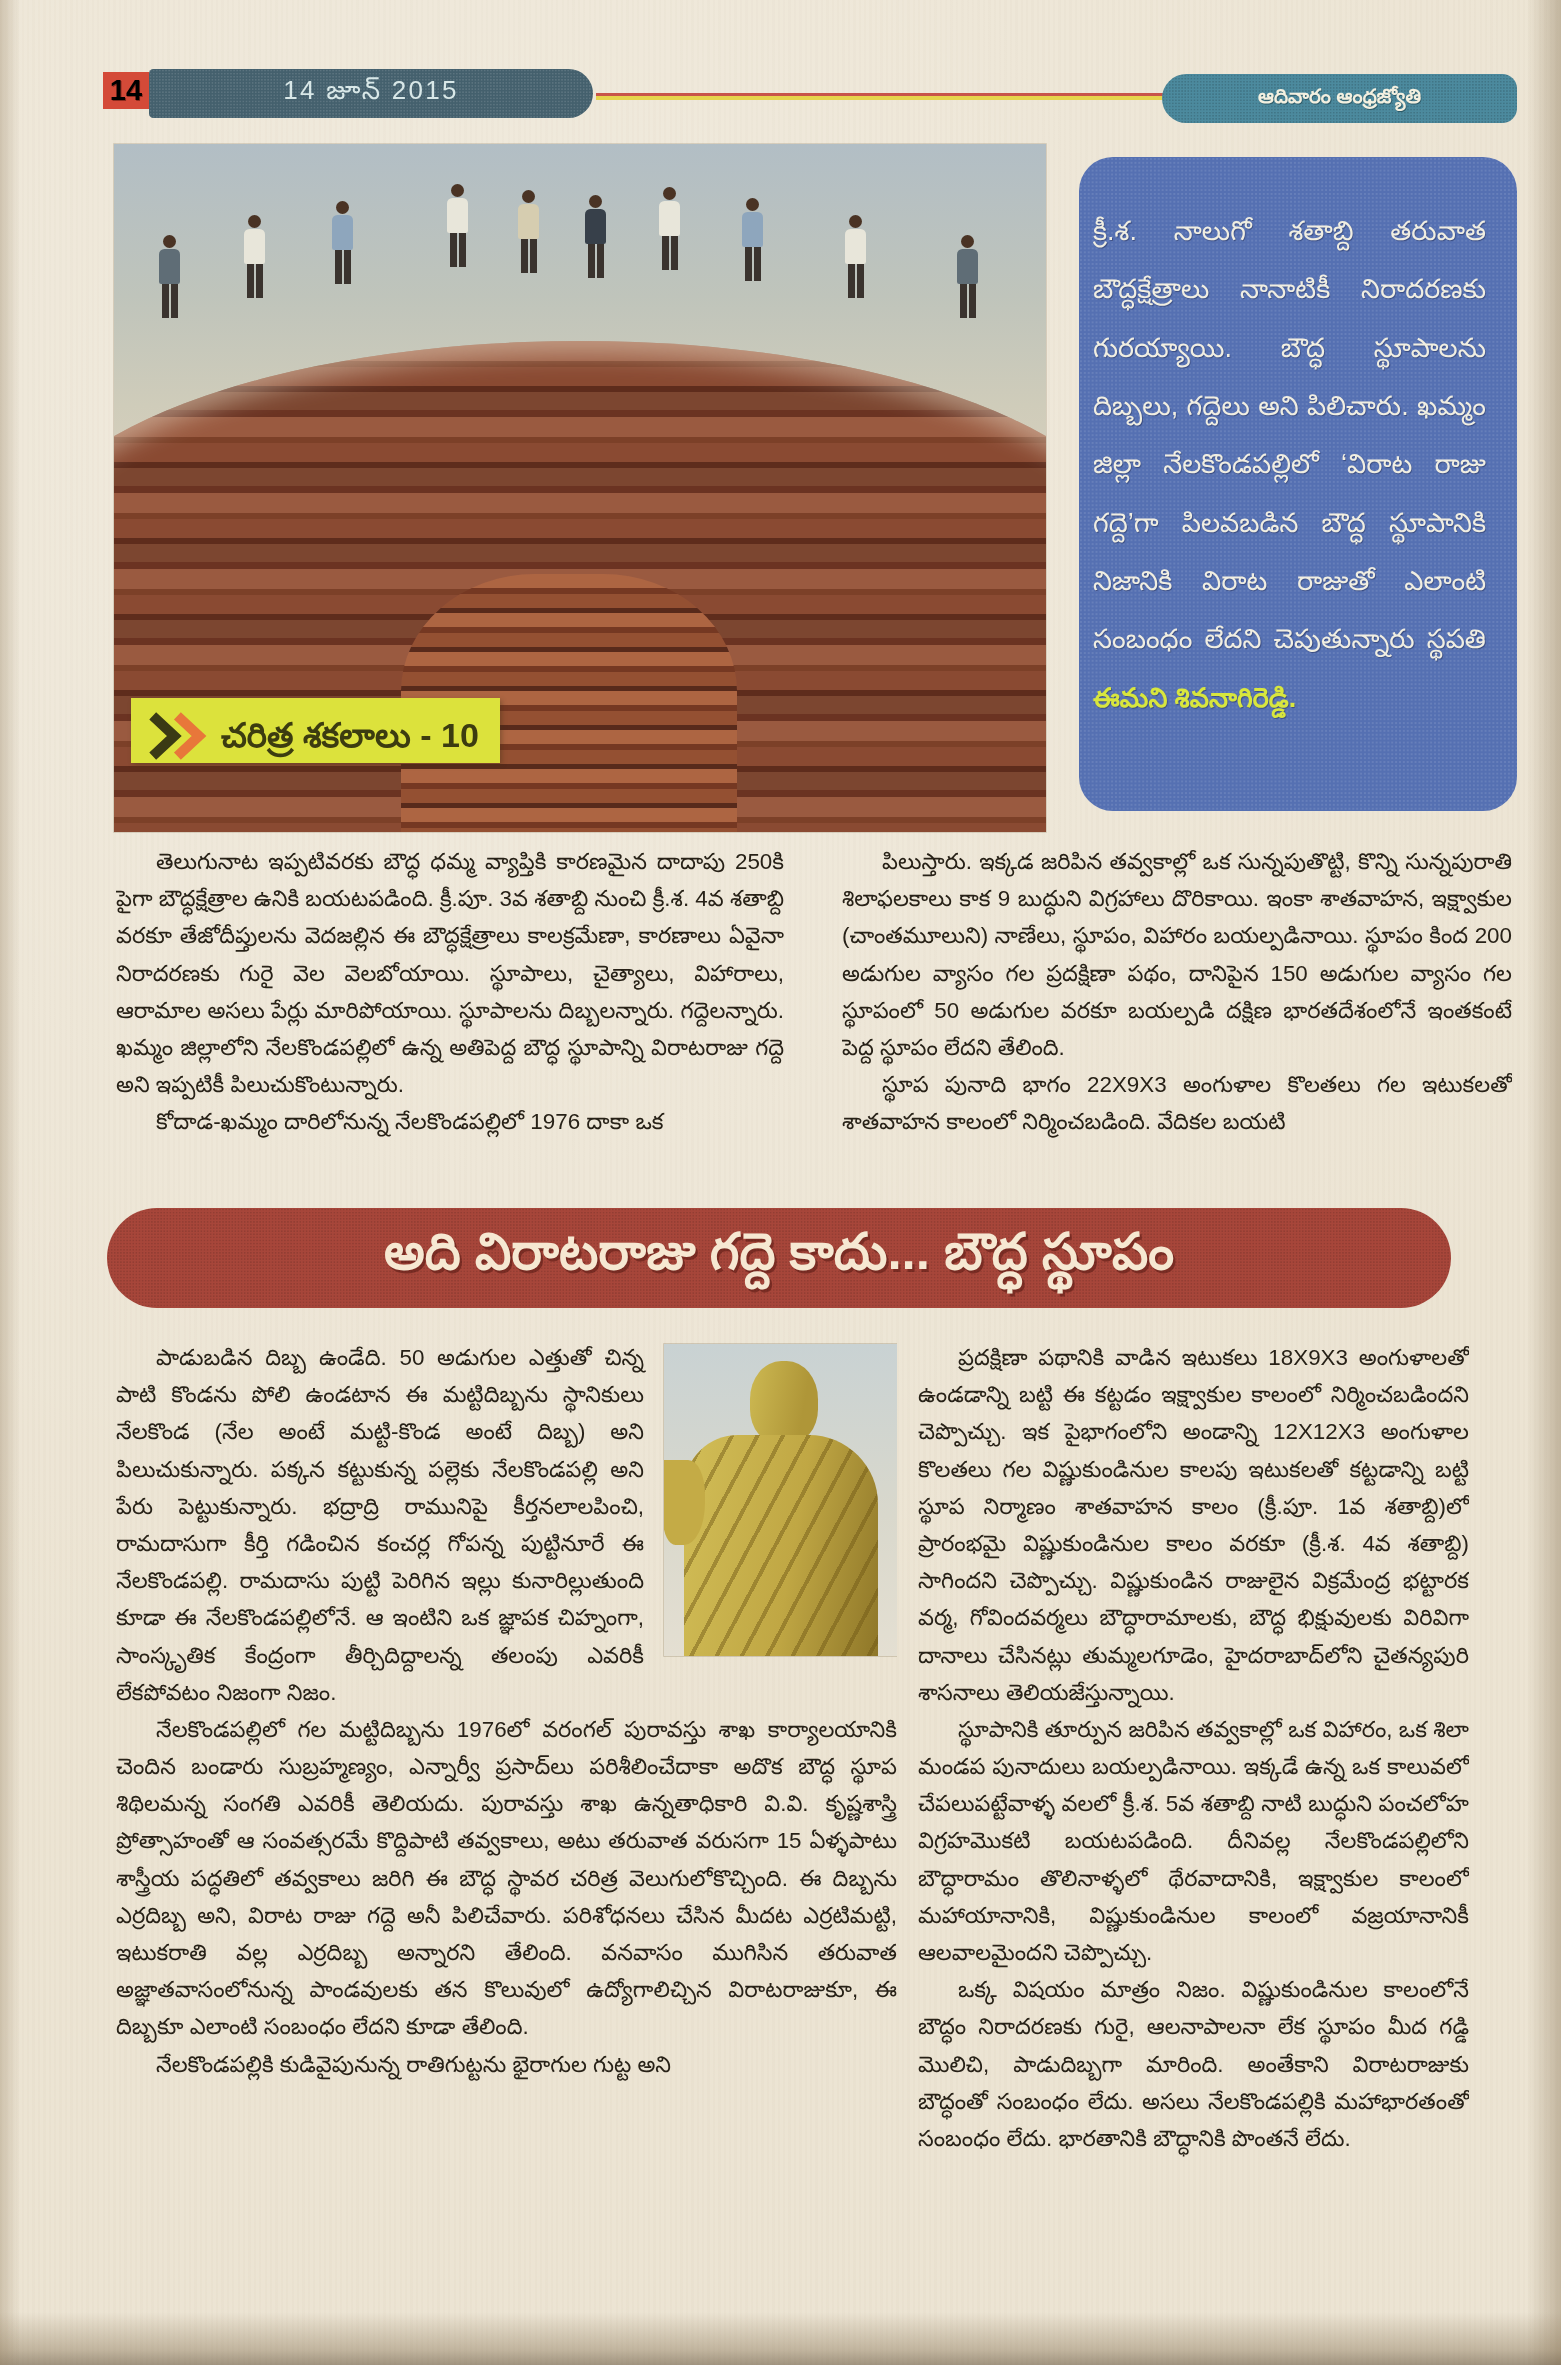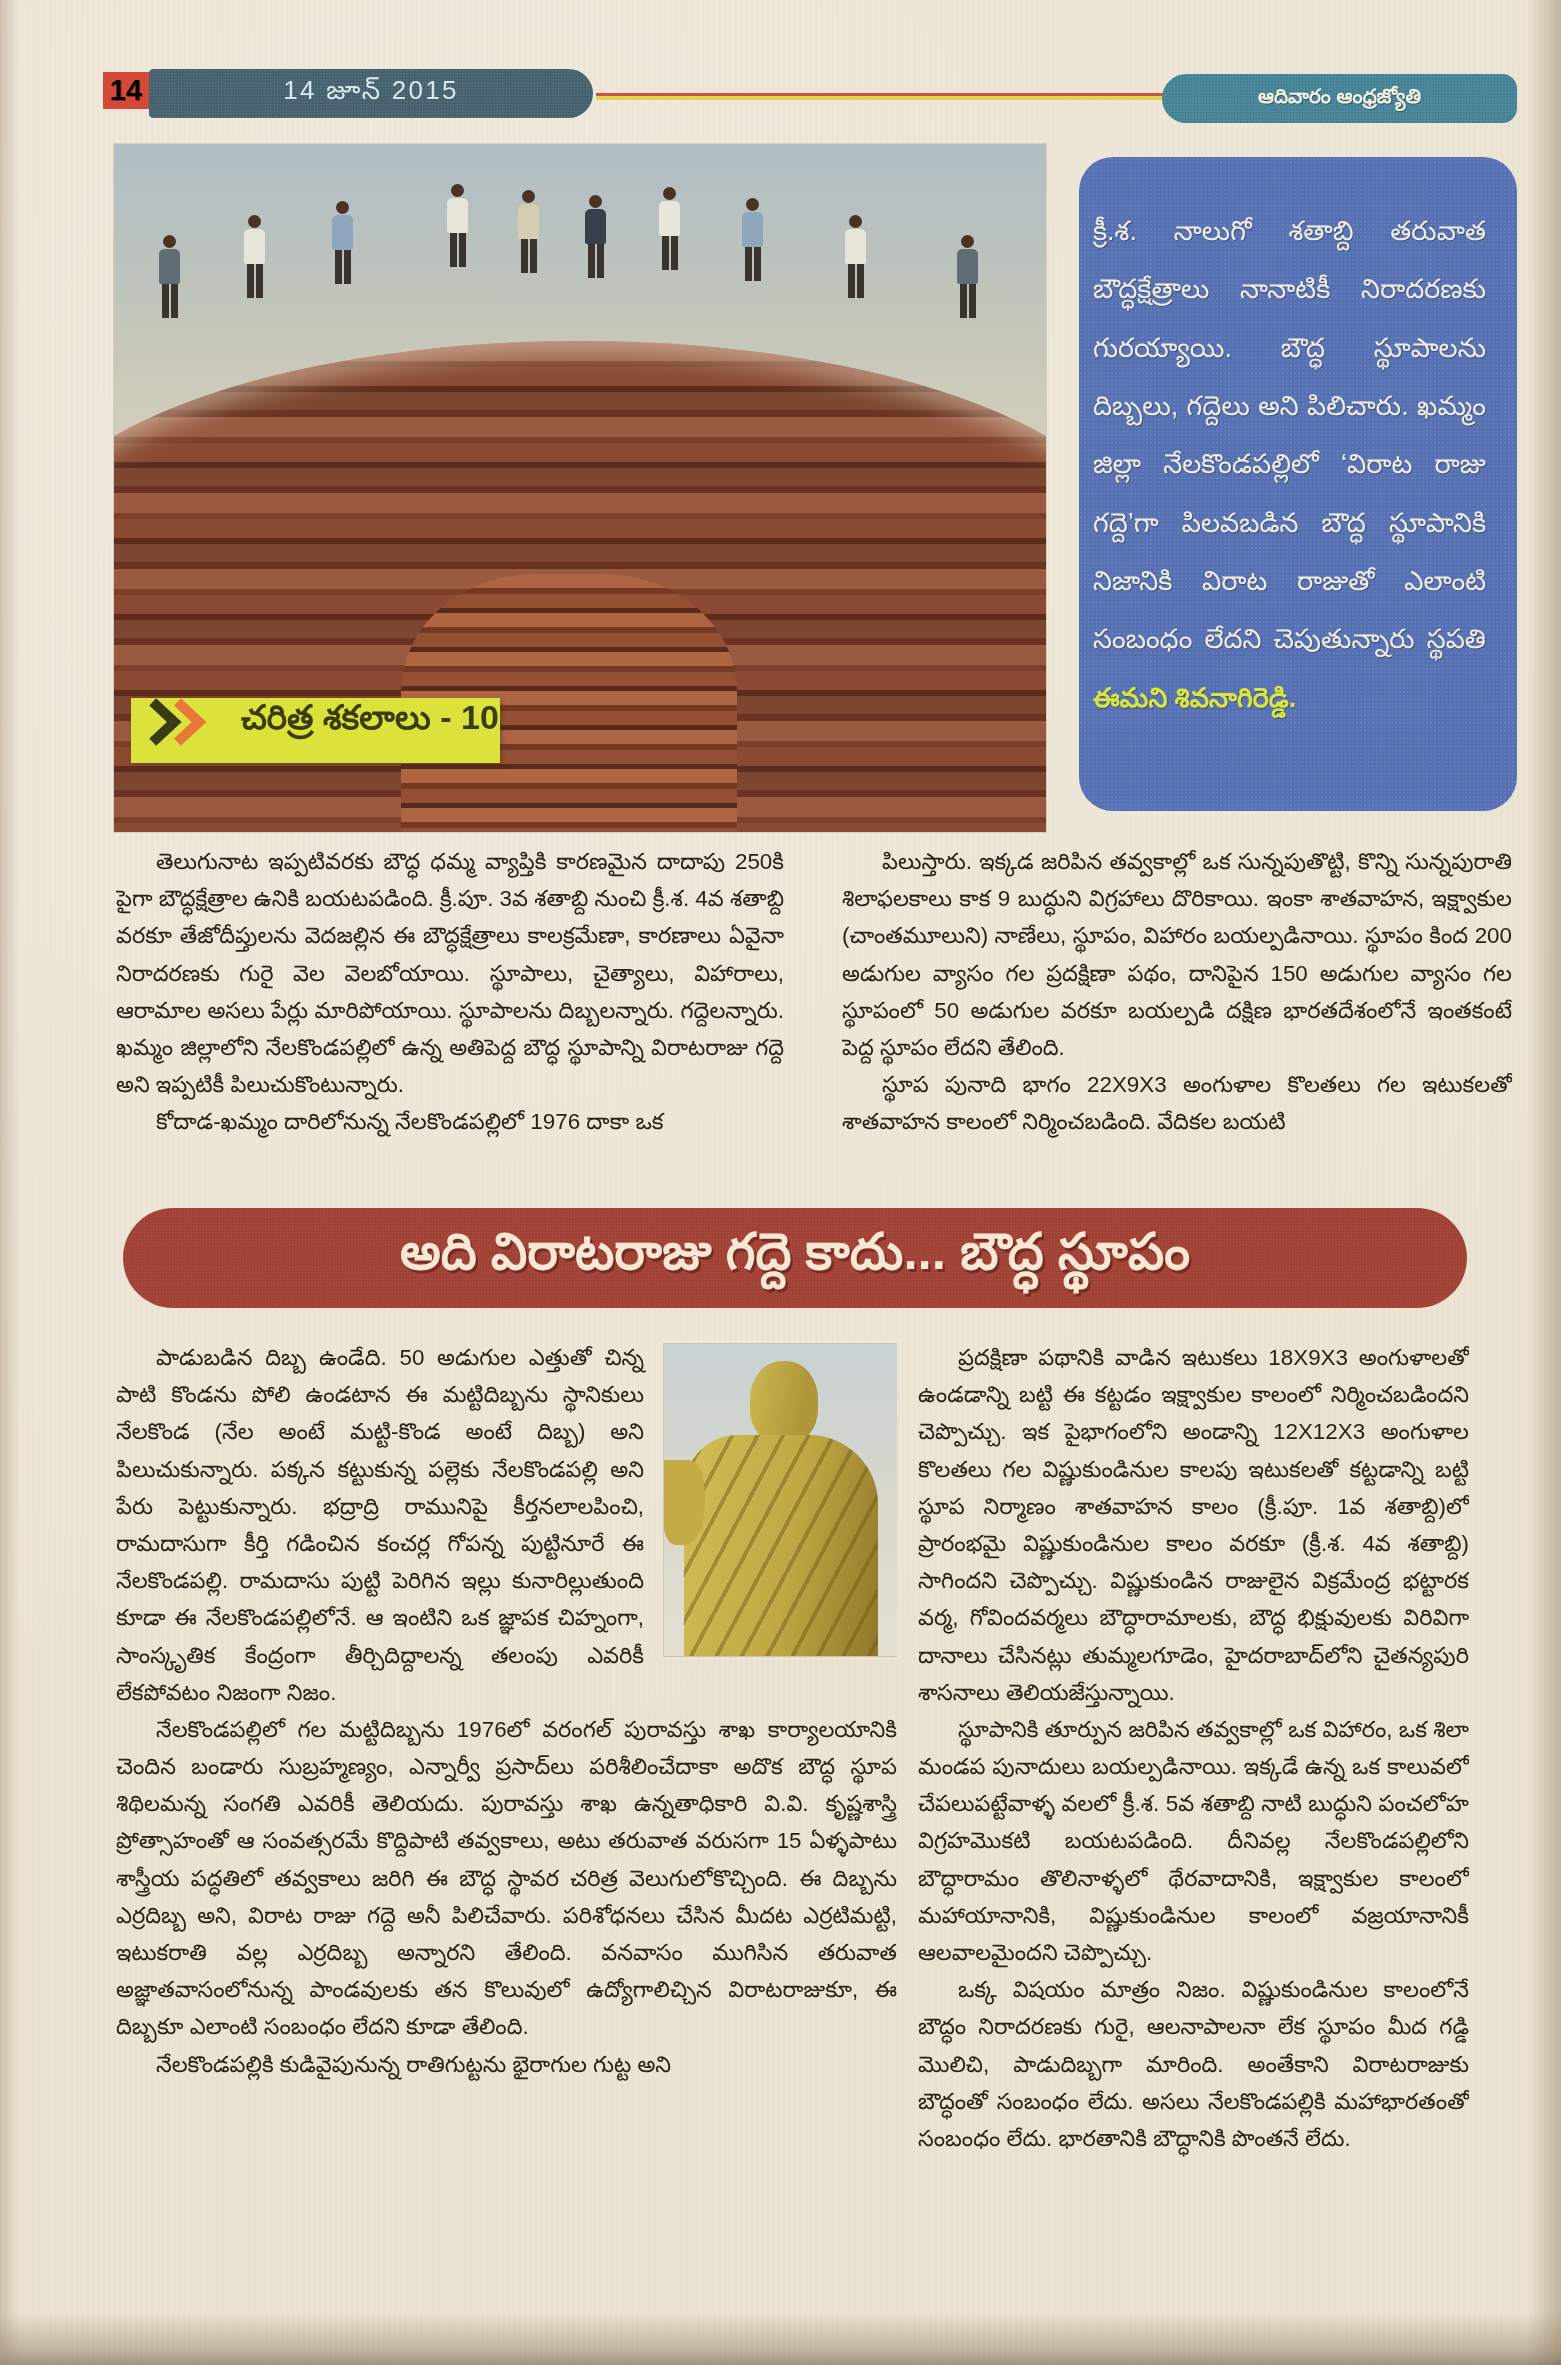--- a/index.html
+++ b/index.html
@@ -63,21 +63,21 @@
   .person { position:absolute; }
   .person .head { width:13px; height:13px; border-radius:50%; background:#4a3324; margin:0 auto 0.8px; }
   .person .torso { width:21px; height:35px; border-radius:5.4px 5.4px 2.3px 2.3px; margin:0 auto; }
   .person .legs { width:16px; height:34px; margin:0 auto;
     background:linear-gradient(90deg,#3a332e 0 44%, transparent 44% 56%, #3a332e 56% 100%); }
   .shirt-white .torso{ background:#e8e6da; } .shirt-blue .torso{ background:#8ea6bd; }
   .shirt-grey .torso{ background:#5f6d76; } .shirt-tan .torso{ background:#d6cdb0; }
   .shirt-dark .torso{ background:#37404a; }
   .series-banner {
     position:absolute; left:17px; top:554px; width:369px; height:65px;
-    background:#dce23c; display:flex; align-items:flex-start; padding:0 14px; gap:25px;
+    background:#dce23c; display:flex; align-items:flex-end; padding:0 14px; gap:5px;
     box-shadow:1.5px 2.3px 4.6px rgba(60,50,20,.35);
   }
   .series-banner .label { font-size:34px; font-weight:bold; color:#3c3c10; white-space:nowrap; }
   
   .highlight-box {
     position:absolute; left:1079px; top:157px; width:438px; height:654px;
     background:#5570b2;
     background-image: radial-gradient(rgba(255,255,255,.10) 0.8px, transparent 0.8px);
     background-size:3.9px 3.9px;
     border-radius:34px; padding:45px 31px 31px 14px;
@@ -85,21 +85,21 @@
     text-shadow:0.8px 0.8px 0.8px rgba(30,40,80,.5);
   }
   .highlight-box .signature { color:#d8e63e; font-weight:bold; }
   
   .body-col { position:absolute; font-size:22.4px; line-height:1.66; text-align:justify; color:#272117; }
   .body-col p { text-indent:40px; }
   .s1-left  { left:116px;  top:843px; width:668px; height:356px; overflow:hidden; }
   .s1-right { left:798px; top:843px; width:670px; height:356px; overflow:hidden;margin-left:44px; }
   
   .headline-banner {
-    position:absolute; left:123px; top:1208px; width:1344px; height:100px;
+    position:absolute; left:107px; top:1208px; width:1344px; height:100px;
     background:#a7463a;
     background-image: radial-gradient(rgba(0,0,0,.12) 0.8px, transparent 0.8px);
     background-size:3.1px 3.1px;
     border-radius:54px;
     display:flex; align-items:center; justify-content:center;
     color:#f6e8d2; font-size:51px; font-weight:bold;
     text-shadow:2.3px 3.1px 0 rgba(70,15,10,.45);
   }
   
   .s2-left  { left:116px;  top:1339px; width:781px; height:910px; overflow:hidden; }

